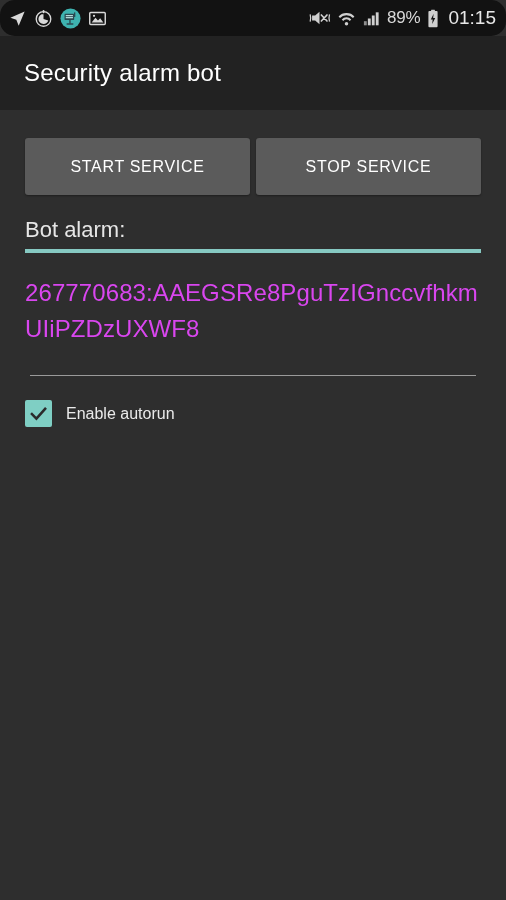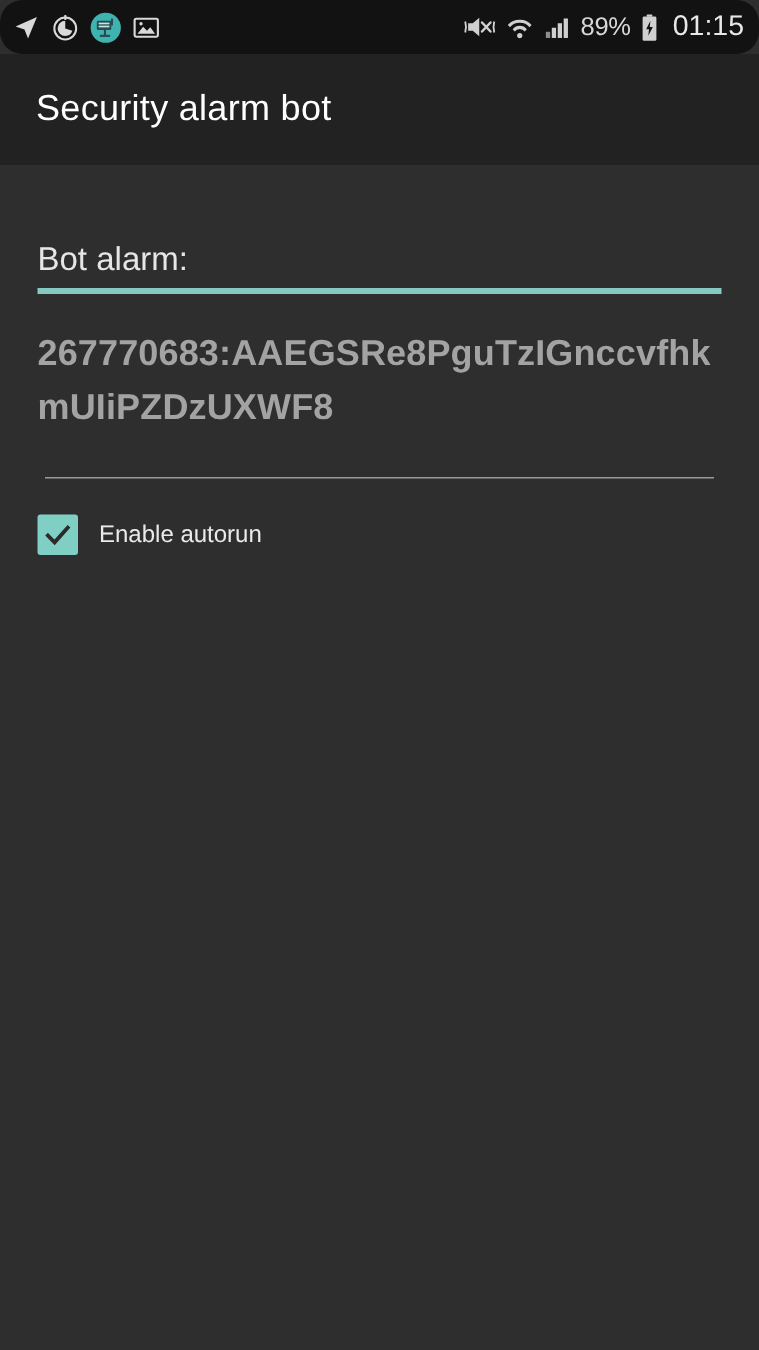--- a/index.html
+++ b/index.html
@@ -109,27 +109,26 @@
     display: block;
     padding-bottom: 6px;
   }
   .field-underline {
     height: 4px;
     background: #86c9c2;
     width: 100%;
   }
 
   .token-value {
-    color: #a3a3a3;
+    color: #d946ef;
     font-size: 24px;
     line-height: 36px;
     margin-top: 22px;
     word-break: break-all;
     letter-spacing: 0.1px;
-    font-weight: bold;
   }
 
   .divider {
     height: 1px;
     background: #9a9a9a;
     margin: 28px 0 0 5px;
     width: calc(100% - 10px);
   }
 
   .check-row {
@@ -240,20 +239,22 @@
   </div>
 </div>
 
 <div class="app-bar">
   <span class="app-title">Security alarm bot</span>
 </div>
 
 <div class="content">
 
   <div class="button-row">
+    <button class="btn">START SERVICE</button>
+    <button class="btn">STOP SERVICE</button>
   </div>
 
   <div class="field-label-wrap">
     <span class="field-label">Bot alarm:</span>
     <div class="field-underline"></div>
   </div>
 
   <div class="token-value">267770683:AAEGSRe8PguTzIGnccvfhkmUIiPZDzUXWF8</div>
 
   <div class="divider"></div>

